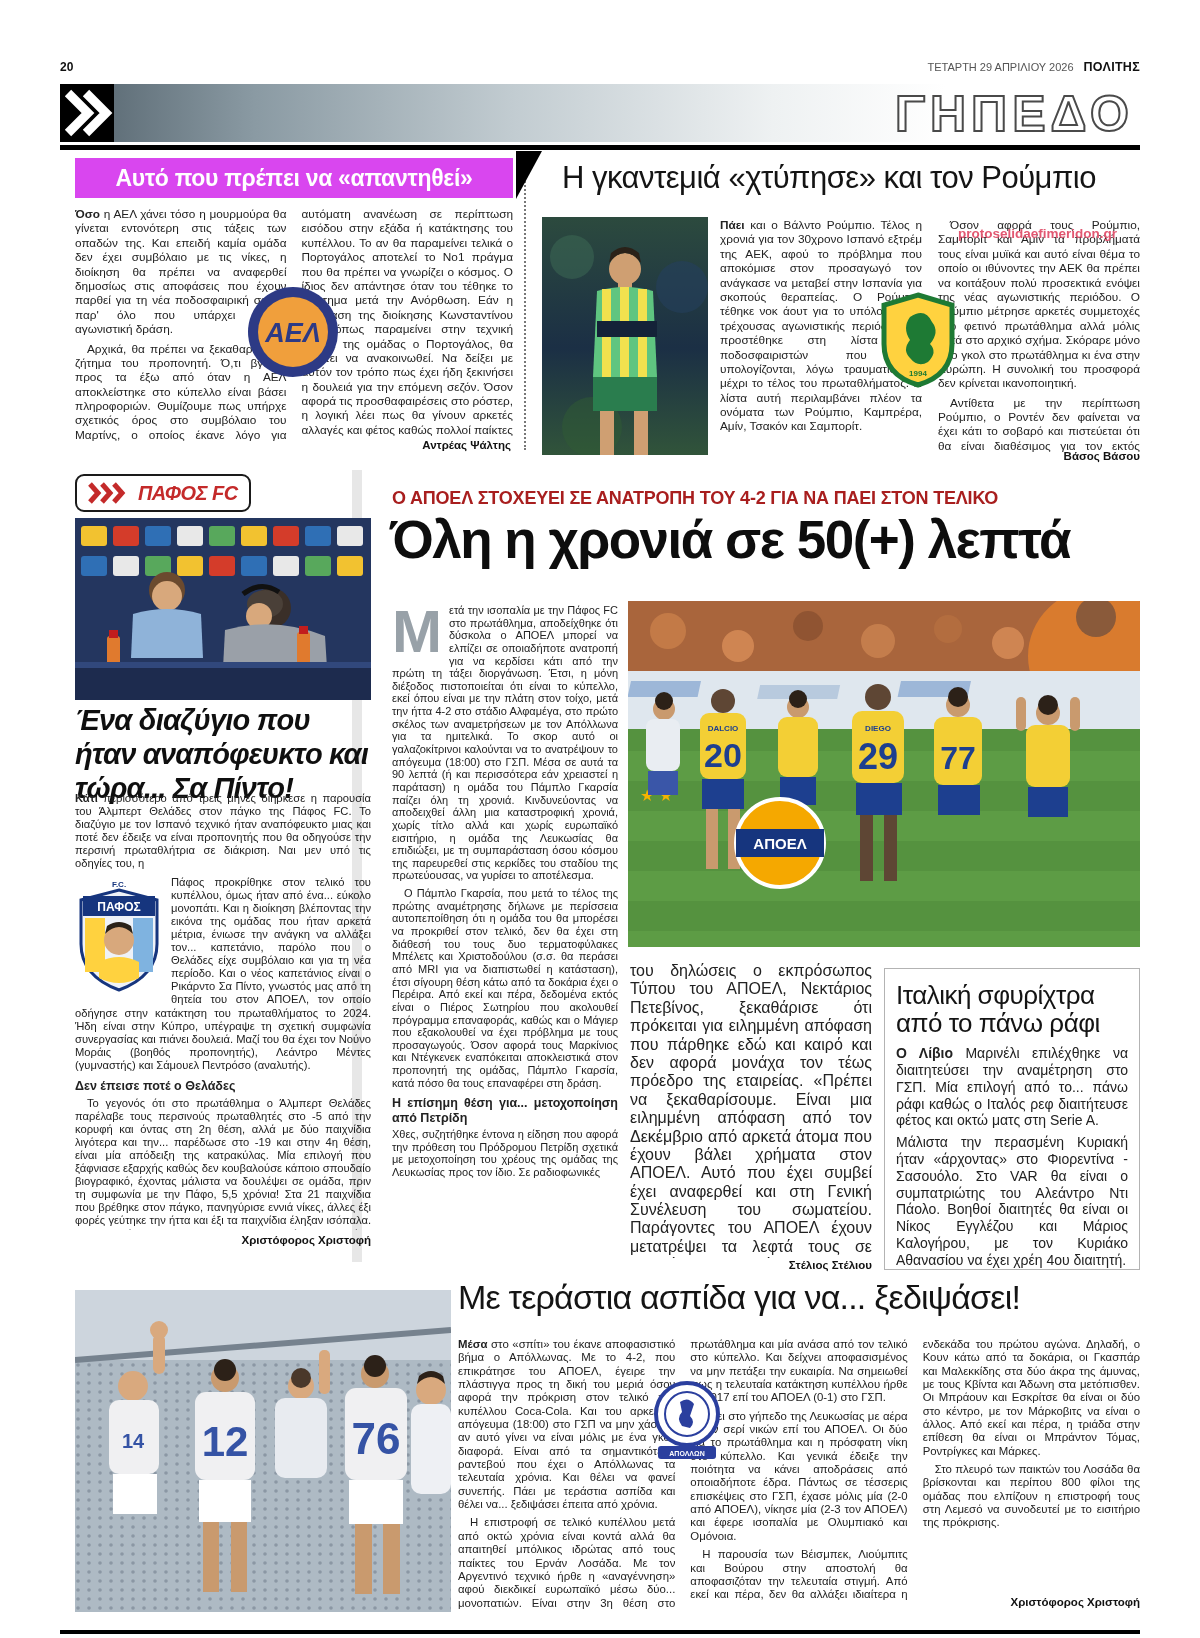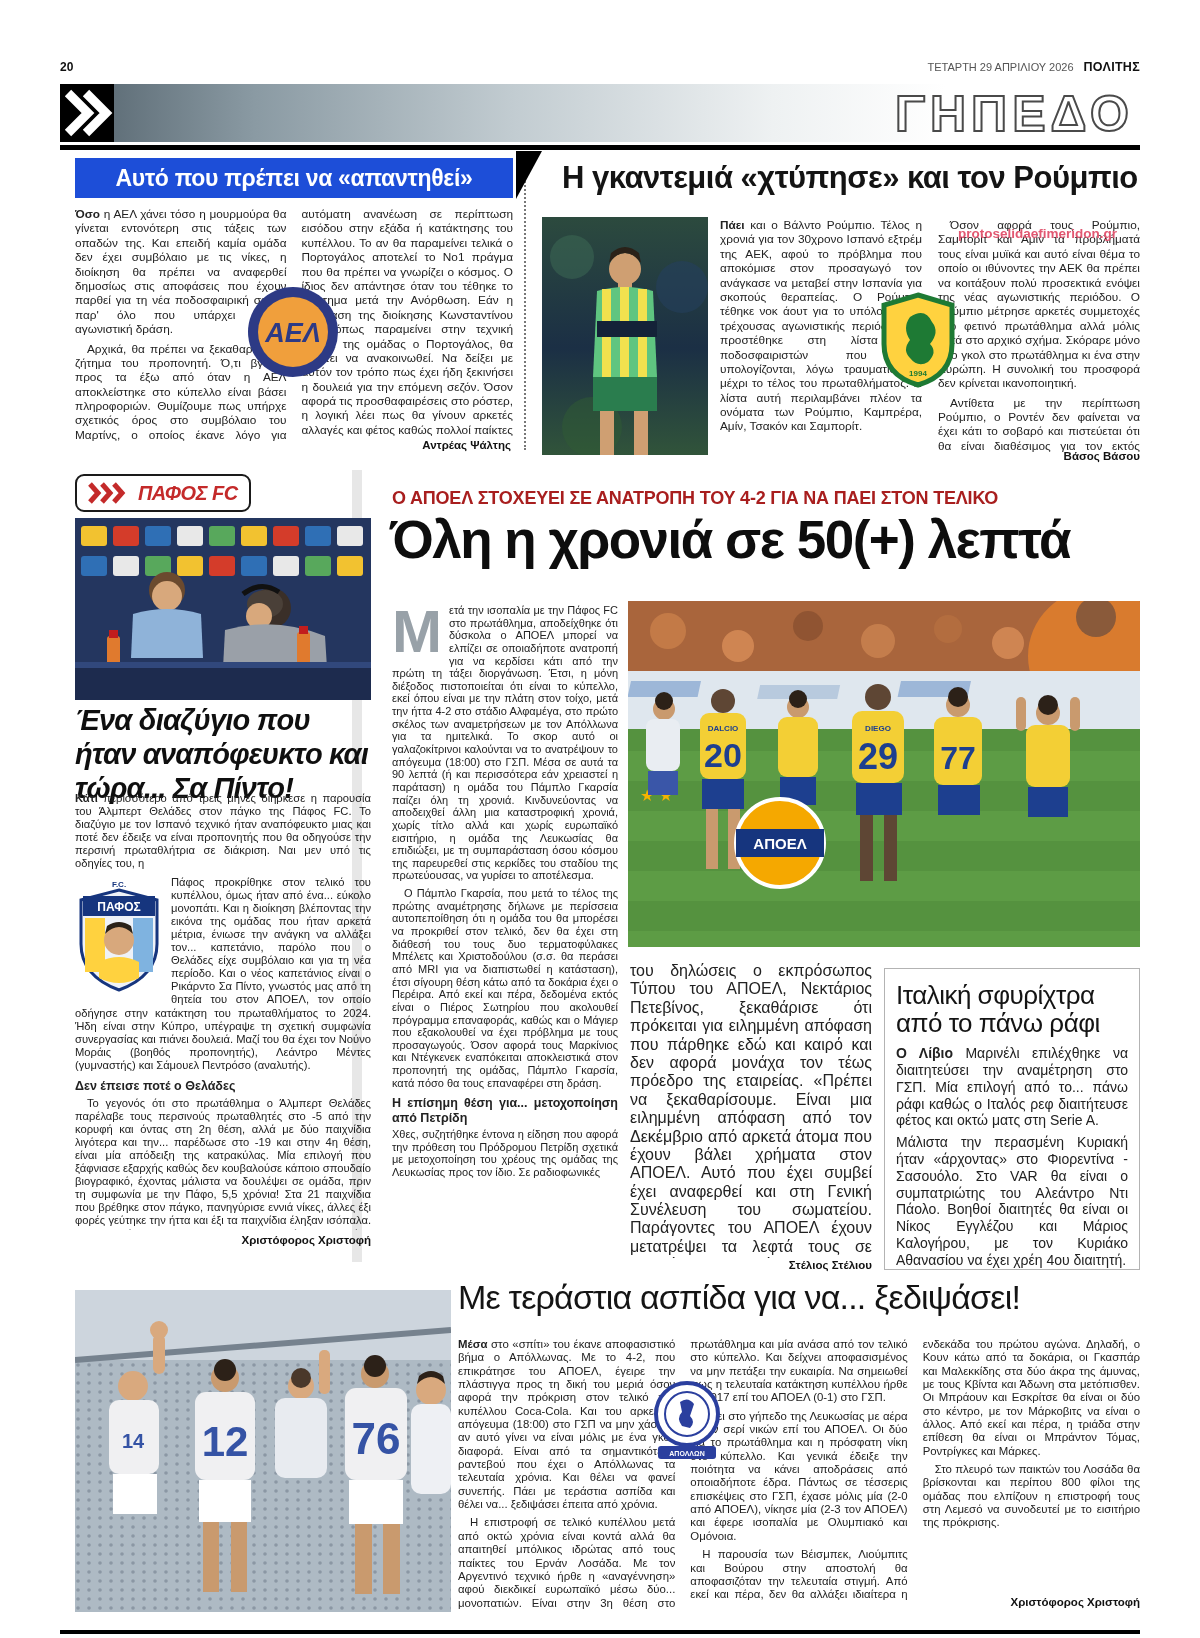--- a/index.html
+++ b/index.html
@@ -19,29 +19,29 @@
   .rule-bottom{left:60px;top:1630px;width:1080px;height:4px;background:#000;}
   
   .body-txt{font-size:11.8px;line-height:1.22;text-align:justify;color:#222;}
   .body-txt p{margin:0 0 5px 0;text-indent:12px;}
   p.noindent{text-indent:0;}
   .lead-b{font-weight:bold;}
   .byline{font-weight:bold;font-size:11.5px;color:#111;text-align:right;}
   .subhead{font-weight:bold;font-size:12.5px;margin:7px 0 3px 0;text-indent:0;}
   
   .ael{left:75px;top:158px;width:438px;height:300px;}
-  .ael-hl{background:#1d4ed8;color:#fff;font-weight:bold;font-size:23px;height:40px;line-height:40px;text-align:center;letter-spacing:-.3px;}
+  .ael-hl{background:#d946ef;color:#fff;font-weight:bold;font-size:23px;height:40px;line-height:40px;text-align:center;letter-spacing:-.3px;}
   .ael-body{margin-top:9px;height:238px;column-count:2;column-gap:15px;column-fill:auto;overflow:hidden;}
   .ael-logo{position:absolute;left:172px;top:128px;}
   .ael-byline{position:absolute;right:2px;top:281px;}
   .dotted-div{left:524px;top:162px;height:288px;width:0;border-left:2px dotted #777;}
   .corner-tri{left:516px;top:151px;width:26px;height:48px;background:#000;clip-path:polygon(0 0,100% 0,0 100%);}
   
   .aek{left:542px;top:160px;width:598px;height:300px;}
-  .aek-hl{margin-left:20px;font-size:31px;font-weight:bold;color:#141414;letter-spacing:-.5px;white-space:nowrap;}
+  .aek-hl{margin-left:20px;font-size:31px;font-weight:normal;color:#141414;letter-spacing:-.5px;white-space:nowrap;}
   .aek-photo{position:absolute;left:0;top:57px;}
   .aek-body{position:absolute;left:178px;top:58px;width:420px;height:238px;column-count:2;column-gap:16px;column-fill:auto;overflow:hidden;}
   .aek-logo{position:absolute;left:338px;top:132px;}
   .aek-byline{position:absolute;right:0;top:290px;}
   .watermark{position:absolute;left:416px;top:66px;color:#e25872;font-weight:bold;font-size:13.5px;}
   
   .soft-div{left:352px;top:470px;width:10px;height:792px;background:#e7e7e7;}
   
   .pafos{left:75px;top:474px;width:296px;height:782px;}
   .pafos-tag{width:176px;height:38px;border:2px solid #1a1a1a;border-radius:9px;display:flex;align-items:center;gap:7px;padding-left:10px;box-sizing:border-box;background:#fff;}

